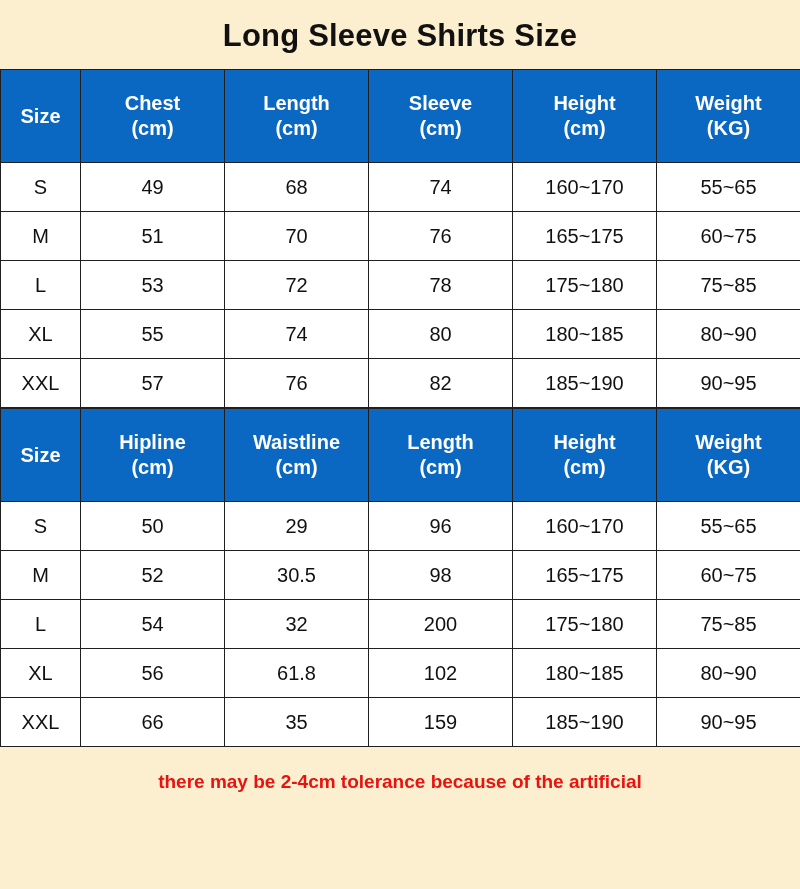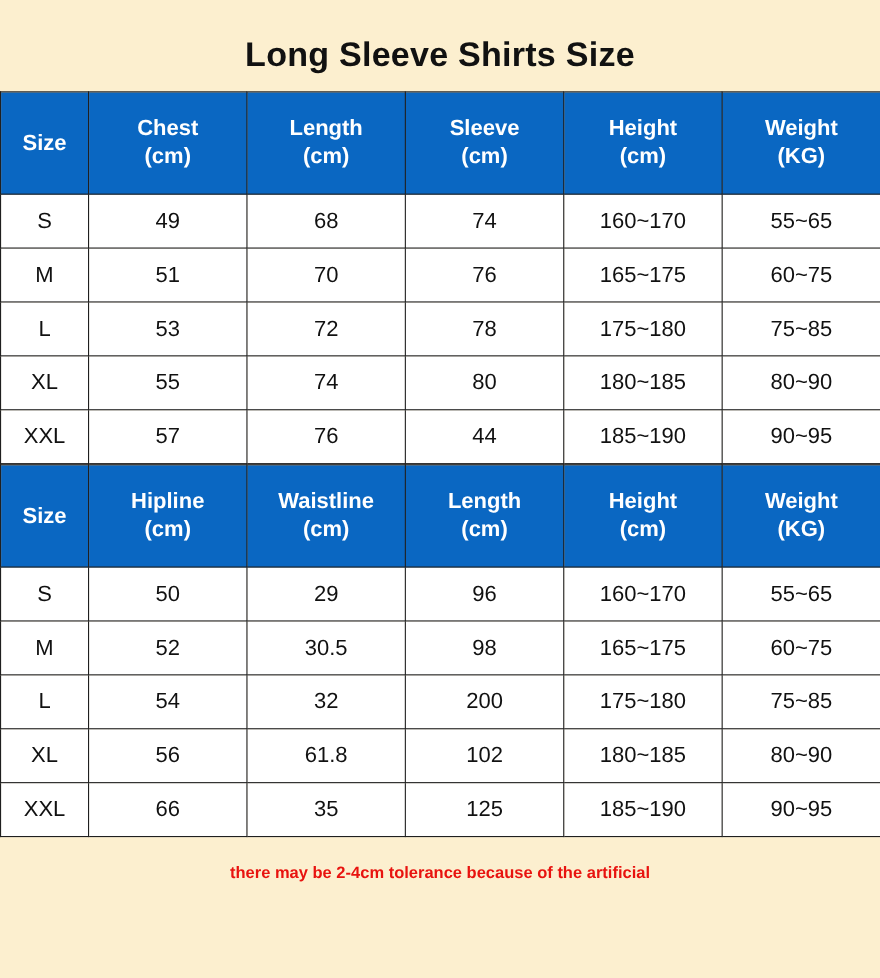--- a/index.html
+++ b/index.html
@@ -19,21 +19,21 @@
     background: #fcefcf;
     box-sizing: border-box;
     display: flex;
     flex-direction: column;
   }
   .title {
     text-align: center;
     font-size: 31px;
     font-weight: bold;
     color: #111111;
-    padding: 32px 0 15px 0;
+    padding: 18px 0 15px 0;
     letter-spacing: 0.2px;
   }
   .title.second {
     padding: 14px 0 13px 0;
   }
   table {
     border-collapse: collapse;
     width: 800px;
     table-layout: fixed;
   }
@@ -63,21 +63,21 @@
     padding: 0 2px;
   }
   col.size-col { width: 80px; }
   col.c2 { width: 144px; }
   col.c3 { width: 144px; }
   col.c4 { width: 144px; }
   col.c5 { width: 144px; }
   col.c6 { width: 144px; }
   .footnote {
     text-align: center;
-    font-size: 15px;
+    font-size: 19px;
     font-weight: bold;
     color: #e8130f;
     padding: 24px 10px 0 10px;
   }
   .spacer {
     flex: 1 1 auto;
   }
 </style>
 </head>
 <body>
@@ -152,21 +152,21 @@
         <td>55</td>
         <td>74</td>
         <td>80</td>
         <td>180~185</td>
         <td>80~90</td>
       </tr>
       <tr>
         <td>XXL</td>
         <td>57</td>
         <td>76</td>
-        <td>44</td>
+        <td>82</td>
         <td>185~190</td>
         <td>90~95</td>
       </tr>
     </tbody>
   </table>
 
 
   <table>
     <colgroup>
       <col class="size-col">
@@ -233,21 +233,21 @@
         <td>56</td>
         <td>61.8</td>
         <td>102</td>
         <td>180~185</td>
         <td>80~90</td>
       </tr>
       <tr>
         <td>XXL</td>
         <td>66</td>
         <td>35</td>
-        <td>125</td>
+        <td>159</td>
         <td>185~190</td>
         <td>90~95</td>
       </tr>
     </tbody>
   </table>
 
   <div class="footnote">there may be 2-4cm tolerance because of the artificial</div>
 
   <div class="spacer"></div>
 </div>

